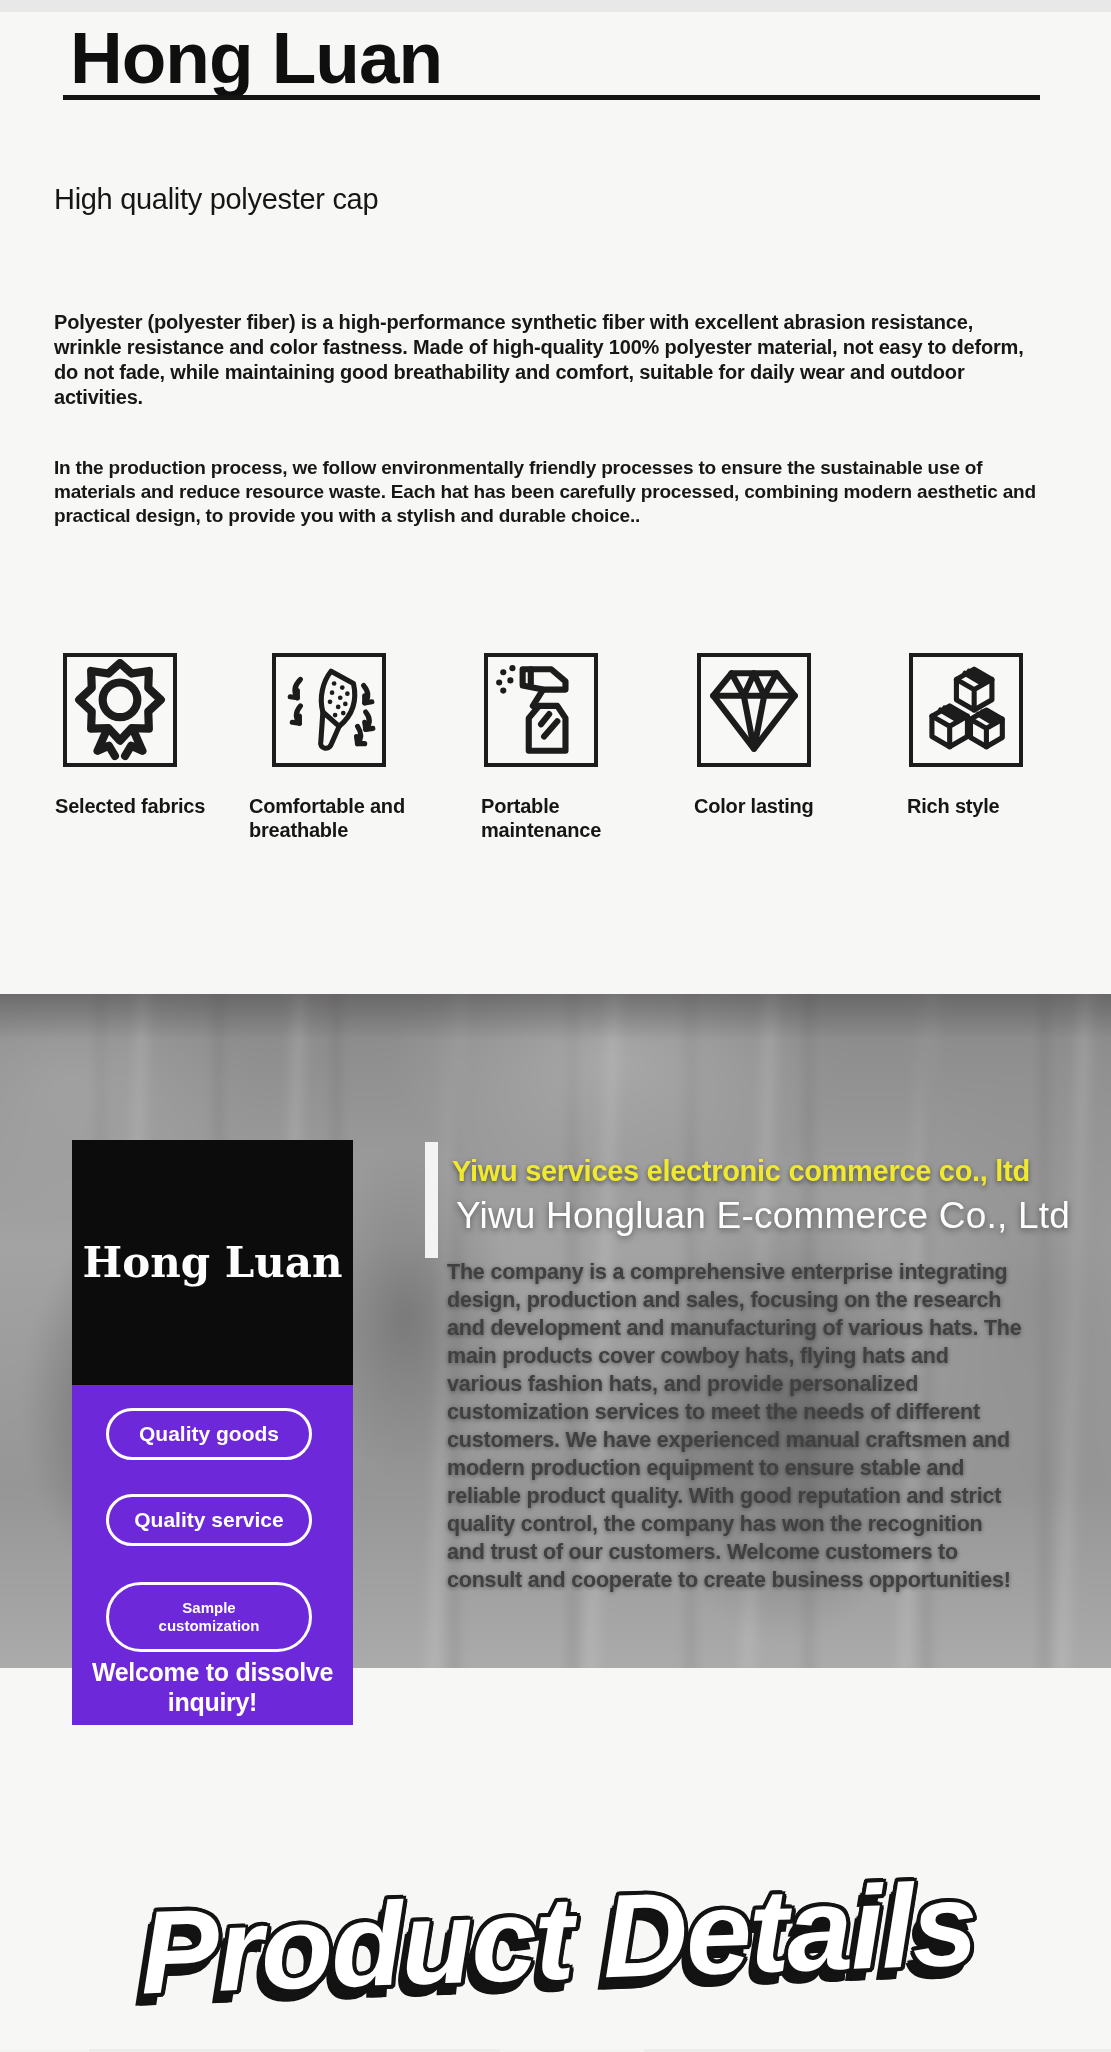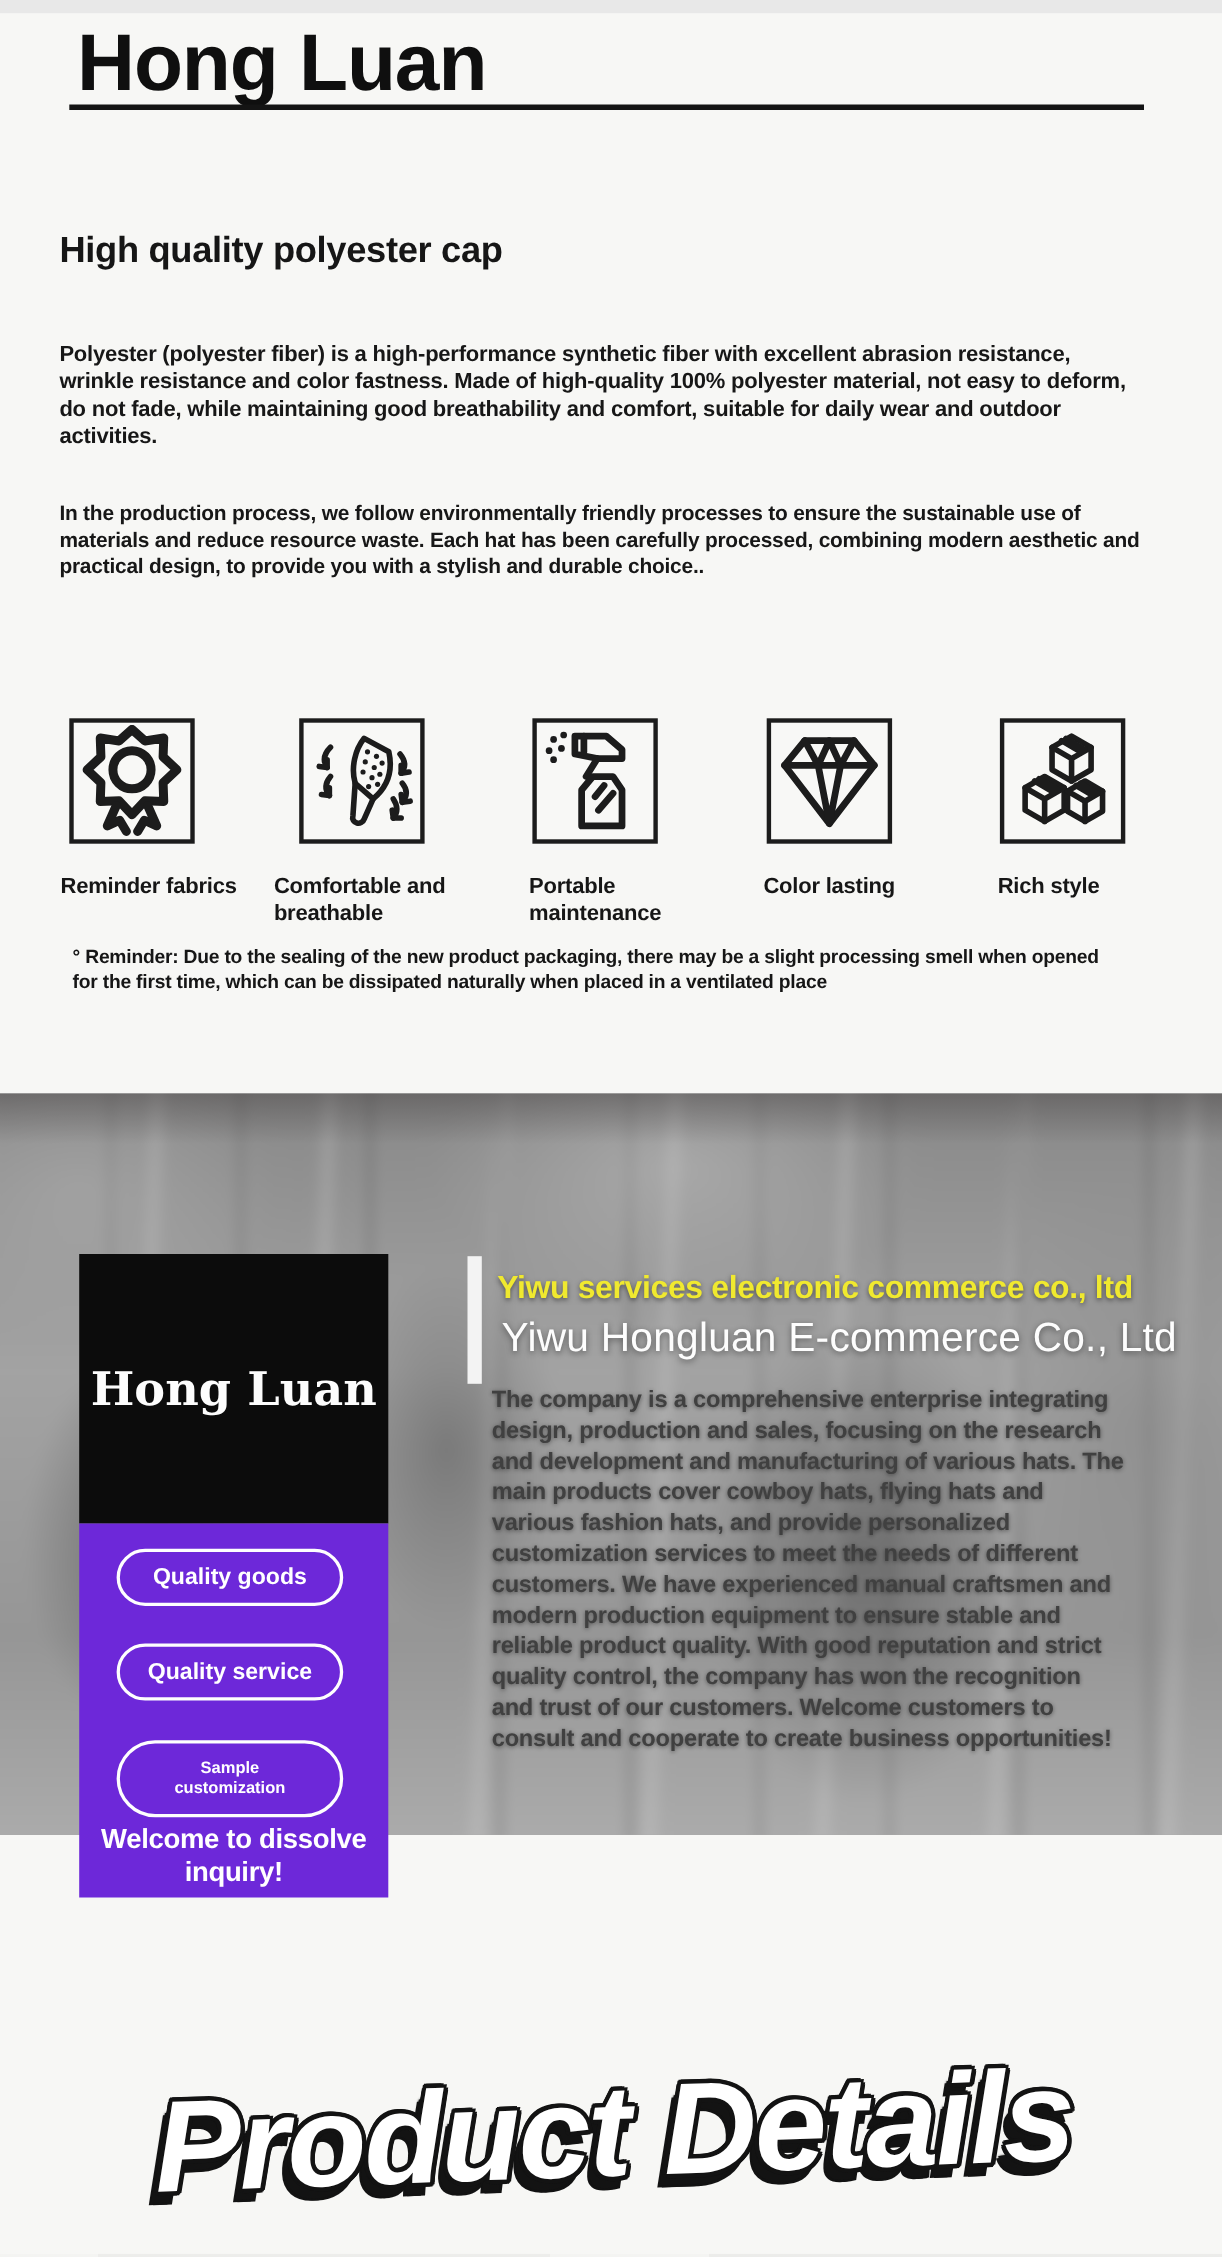--- a/index.html
+++ b/index.html
@@ -10,22 +10,22 @@
   }
   
   .brand-title{
     position:absolute;left:70px;top:4px;
     font-size:73px;font-weight:700;letter-spacing:-1px;color:#0f0f0f;
   }
   .brand-underline{
     position:absolute;left:63px;top:83px;width:977px;height:5px;background:#141414;
   }
   .page-heading{
-    position:absolute;left:54px;top:196px;
-    font-size:33px;font-weight:700;letter-spacing:-0.3px;
+    position:absolute;left:54px;top:171px;
+    font-size:29px;font-weight:400;letter-spacing:-0.3px;
   }
   .intro-p{
     position:absolute;left:54px;width:988px;
     font-weight:700;letter-spacing:-0.2px;color:#171717;
   }
   .intro-p1{top:298px;font-size:20px;line-height:25px;}
   .intro-p2{top:444px;font-size:19px;line-height:24px;}
   
   .feature-icon{
     position:absolute;top:641px;width:106px;height:106px;
@@ -211,27 +211,26 @@
       <path class="ln" stroke-width="5" d="M49,14 L66,24 M53,12 L70,22"></path>
       <path class="ln" stroke-width="5" d="M34,46 L51.4,56 L51.4,76 L34,86 L16.6,76 L16.6,56 Z"></path>
       <path class="ln" stroke-width="5" d="M16.6,56 L34,66 L51.4,56 M34,66 L34,86"></path>
       <path class="ln" stroke-width="5" d="M25,50 L42,60 M29,48 L46,58"></path>
       <path class="ln" stroke-width="5" d="M70,50 L85.6,59 L85.6,77 L70,86 L54.4,77 L54.4,59 Z"></path>
       <path class="ln" stroke-width="5" d="M54.4,59 L70,68 L85.6,59 M70,68 L70,86"></path>
       <path class="ln" stroke-width="5" d="M62,54 L77,63 M66,52 L81,61"></path>
     </svg>
   </div>
 
-  <div class="feature-label" style="left:55px;width:185px;">Reminder fabrics</div>
+  <div class="feature-label" style="left:55px;width:185px;">Selected fabrics</div>
   <div class="feature-label" style="left:249px;width:180px;">Comfortable and breathable</div>
   <div class="feature-label" style="left:481px;width:150px;">Portable maintenance</div>
   <div class="feature-label" style="left:694px;width:170px;">Color lasting</div>
   <div class="feature-label" style="left:907px;width:140px;">Rich style</div>
 
-  <div class="reminder">° Reminder: Due to the sealing of the new product packaging, there may be a slight processing smell when opened for the first time, which can be dissipated naturally when placed in a ventilated place</div>
 
   <div class="photo-section">
     <div class="photo-texture"></div>
     <div class="photo-topband"></div>
   </div>
 
   <div class="company-card">
     <div class="card-black">
       <div class="card-logo">Hong Luan</div>
     </div>

